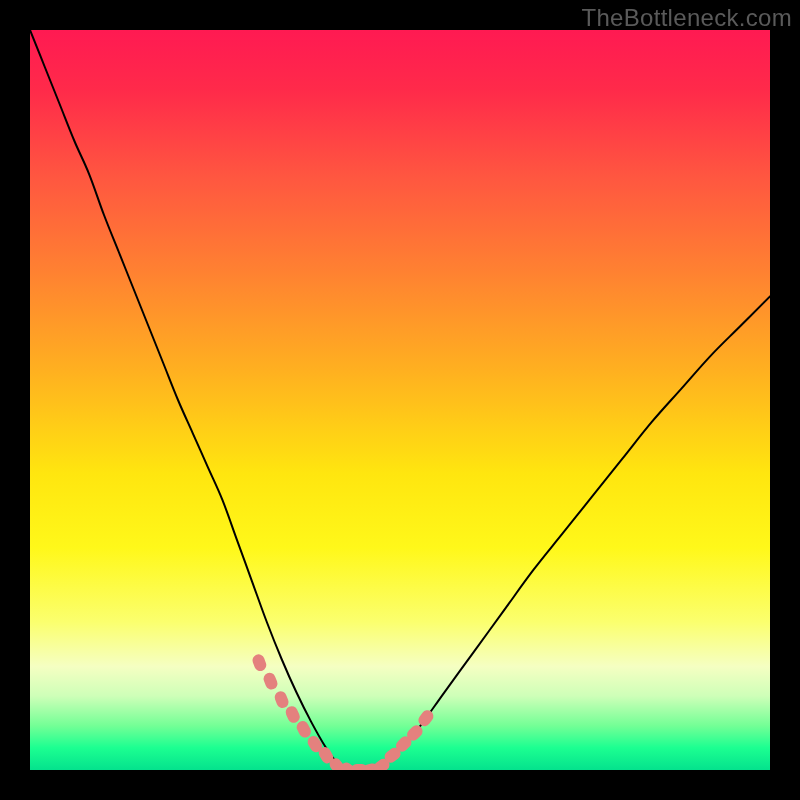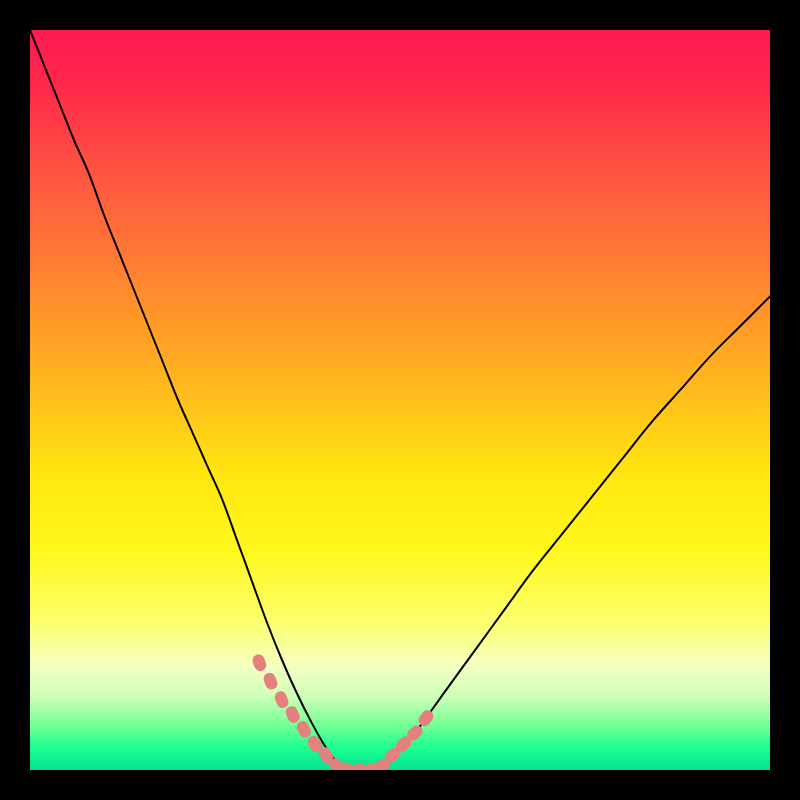--- a/index.html
+++ b/index.html
@@ -63,20 +63,21 @@
     color: #5a5a5a;
     letter-spacing: 0.3px;
     user-select: none;
   }
 </style>
 </head>
 <body>
 
 <div class="frame">
 
+  <div class="watermark">TheBottleneck.com</div>
 
   <div class="plot-area">
     <div class="gradient-bg"></div>
 
     <svg class="svg-layer" viewBox="0 0 740 740" preserveAspectRatio="none">
       <path id="curve-path" fill="none" stroke="#000000" stroke-width="2" stroke-linecap="round" stroke-linejoin="round" d="M 0.00 0.00 C 2.66 6.66, 9.47 23.68, 14.80 37.00 C 20.13 50.32, 24.27 60.68, 29.60 74.00 C 34.93 87.32, 39.07 98.35, 44.40 111.00 C 49.73 123.65, 53.87 130.98, 59.20 144.30 C 64.53 157.62, 68.67 171.01, 74.00 185.00 C 79.33 198.99, 83.47 208.68, 88.80 222.00 C 94.13 235.32, 98.27 245.68, 103.60 259.00 C 108.93 272.32, 113.07 282.68, 118.40 296.00 C 123.73 309.32, 127.87 319.68, 133.20 333.00 C 138.53 346.32, 142.67 357.35, 148.00 370.00 C 153.33 382.65, 157.47 391.31, 162.80 403.30 C 168.13 415.29, 172.27 424.61, 177.60 436.60 C 182.93 448.59, 187.07 456.58, 192.40 469.90 C 197.73 483.22, 201.87 495.95, 207.20 510.60 C 212.53 525.25, 216.67 536.65, 222.00 551.30 C 227.33 565.95, 231.47 578.01, 236.80 592.00 C 242.13 605.99, 246.27 616.35, 251.60 629.00 C 256.93 641.65, 261.07 650.98, 266.40 662.30 C 271.73 673.62, 275.87 681.91, 281.20 691.90 C 286.53 701.89, 291.34 710.47, 296.00 717.80 C 300.66 725.13, 303.10 728.60, 307.10 732.60 C 311.10 736.60, 313.54 738.67, 318.20 740.00 C 322.86 741.33, 327.67 740.67, 333.00 740.00 C 338.33 739.33, 342.47 738.96, 347.80 736.30 C 353.13 733.64, 355.94 731.19, 362.60 725.20 C 369.26 719.21, 375.48 714.32, 384.80 703.00 C 394.12 691.68, 403.74 676.95, 414.40 662.30 C 425.06 647.65, 433.34 636.25, 444.00 621.60 C 454.66 606.95, 462.94 595.55, 473.60 580.90 C 484.26 566.25, 492.54 554.19, 503.20 540.20 C 513.86 526.21, 522.14 516.52, 532.80 503.20 C 543.46 489.88, 551.74 479.52, 562.40 466.20 C 573.06 452.88, 581.34 442.52, 592.00 429.20 C 602.66 415.88, 610.94 404.85, 621.60 392.20 C 632.26 379.55, 640.54 370.89, 651.20 358.90 C 661.86 346.91, 670.14 336.92, 680.80 325.60 C 691.46 314.28, 699.74 306.66, 710.40 296.00 C 721.06 285.34, 734.67 271.73, 740.00 266.40"></path>
       <g id="markers-left">
           <rect x="-8.50" y="-6.00" width="17" height="12" rx="6" ry="6" fill="#e4817e" transform="translate(229.40 632.70) rotate(70.02)"></rect>
           <rect x="-8.50" y="-6.00" width="17" height="12" rx="6" ry="6" fill="#e4817e" transform="translate(240.50 651.20) rotate(68.20)"></rect>
           <rect x="-8.50" y="-6.00" width="17" height="12" rx="6" ry="6" fill="#e4817e" transform="translate(251.60 669.70) rotate(68.20)"></rect>

